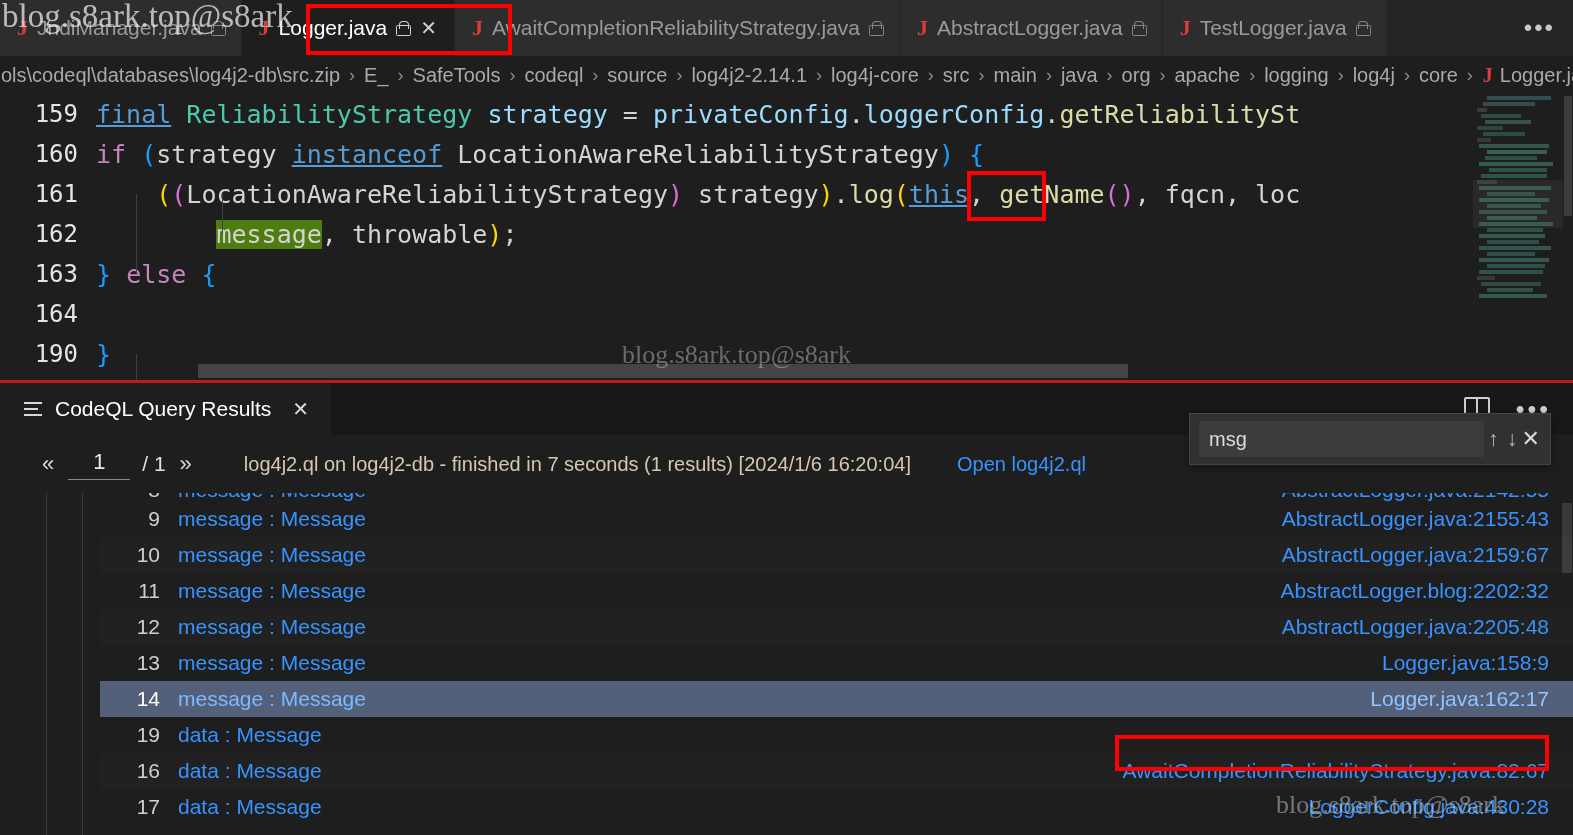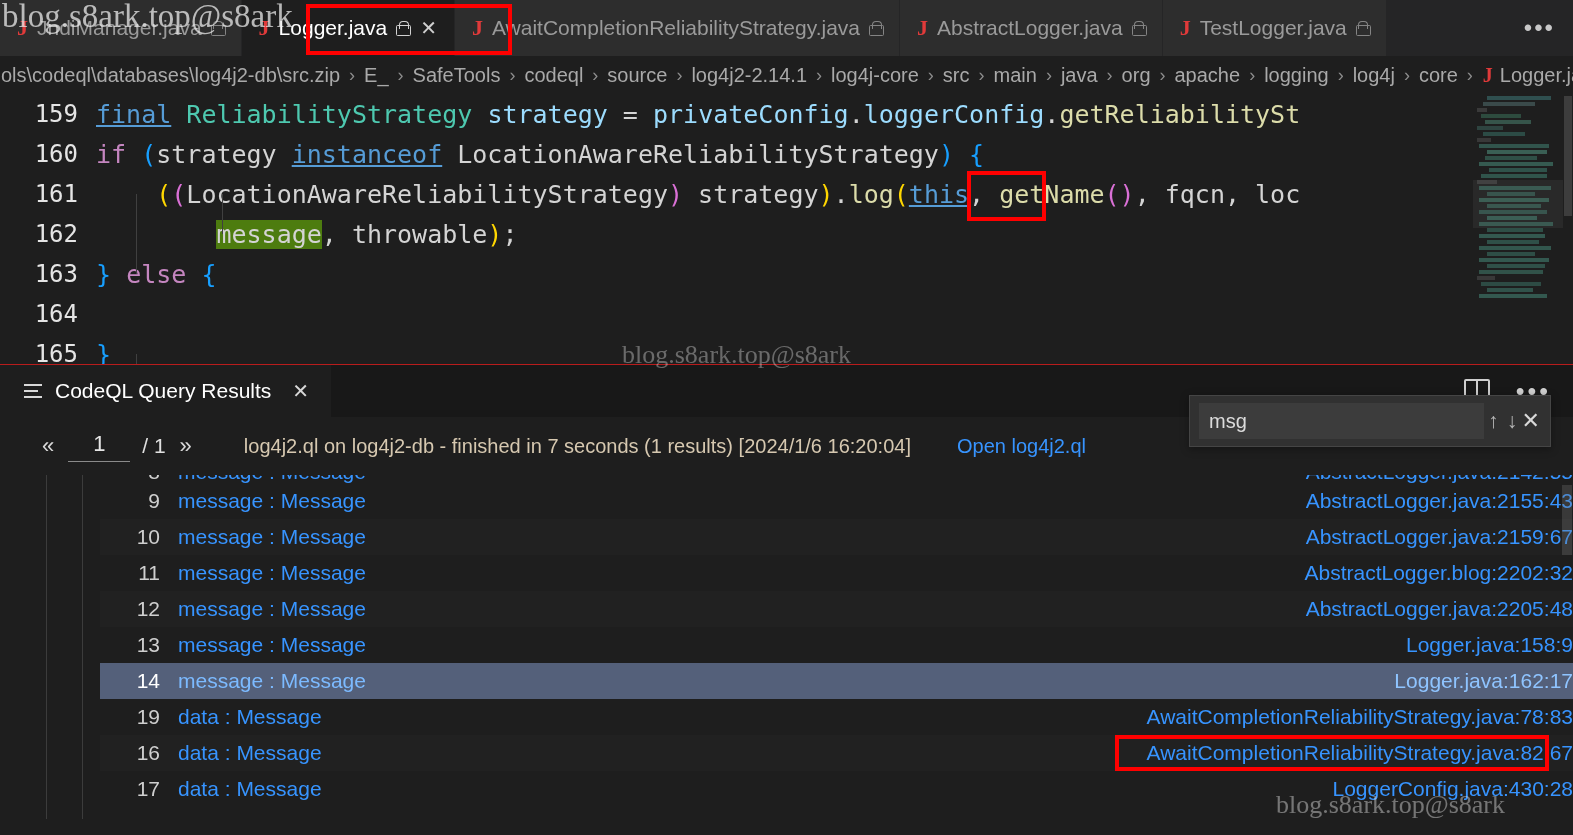--- a/index.html
+++ b/index.html
@@ -124,22 +124,22 @@
     background: rgba(121,121,121,.42);
   }
   
   .log-highlight {
     position: absolute; left: 967px; top: 171px; width: 79px; height: 50px;
     border: 4px solid #ff0000; z-index: 30; pointer-events: none;
   }
 
   
   .panel {
-    position: absolute; left: 0; top: 364px; width: 1573px; height: 455px;
-    background: #f0abfc; border-top: 1px solid #b91c1c;
+    position: absolute; left: 0; top: 380px; width: 1573px; height: 455px;
+    background: #f0abfc; border-top: 3px solid #b91c1c;
   }
   .panel-tabs {
     position: relative; height: 52px; background: #181818;
     display: flex; align-items: center;
   }
   .panel-tab {
     display: flex; align-items: center; gap: 13px; height: 52px;
     padding: 0 22px 0 24px; color: #ffffff; font-size: 21px;
     background: #1e1e1e;
   }
@@ -211,21 +211,21 @@
   }
   .row.alt { background: #212121; }
   .row.selected { background: #54607a; }
   .row-idx {
     width: 78px; text-align: right; padding-right: 18px;
     color: #cfcfcf; font-size: 21px; flex: none;
   }
   .row.selected .row-idx { color: #ffffff; }
   .row-label { color: #3794ff; }
   .row.selected .row-label { color: #7cbaff; }
-  .row-loc { margin-left: auto; color: #3794ff; }
+  .row-loc { margin-left: auto; padding-right: 24px; color: #3794ff; }
   .row.selected .row-loc { color: #8fc4ff; }
   .loc-highlight {
     position: absolute; left: 1115px; top: 735px; width: 434px; height: 36px;
     border: 4px solid #ff0000; z-index: 25; pointer-events: none;
   }
   .res-scroll {
     position: absolute; right: 0; top: 110px; bottom: 0; width: 12px;
   }
   .res-scroll-thumb {
     position: absolute; right: 1px; top: 10px; width: 10px; height: 70px;
@@ -335,21 +335,21 @@
       <div class="line">
         <span class="ln">163</span>
         <span class="lc"><span class="pb">}</span> <span class="kw">else</span> <span class="pb">{</span></span>
       </div>
 
       <div class="line">
         <span class="ln">164</span>
       </div>
 
       <div class="line">
-        <span class="ln">165</span>
+        <span class="ln">190</span>
         <span class="lc"><span class="pb">}</span></span>
       </div>
 
       <div class="ig" style="left:136px; top:100px; height:80px;"></div>
       <div class="ig" style="left:136px; top:260px; height:40px;"></div>
       <div class="ig" style="left:222px; top:100px; height:40px;"></div>
     </div>
 
     <div class="minimap">
       <div class="mm-slider"></div>
@@ -469,21 +469,20 @@
         <span class="row-loc">Logger.java:158:9</span>
       </div>
       <div class="row selected">
         <span class="row-idx">14</span>
         <span class="row-label">message : Message</span>
         <span class="row-loc">Logger.java:162:17</span>
       </div>
       <div class="row">
         <span class="row-idx">19</span>
         <span class="row-label">data : Message</span>
-        <span class="row-loc">AwaitCompletionReliabilityStrategy.java:78:83</span>
       </div>
       <div class="row alt">
         <span class="row-idx">16</span>
         <span class="row-label">data : Message</span>
         <span class="row-loc">AwaitCompletionReliabilityStrategy.java:82:67</span>
       </div>
       <div class="row">
         <span class="row-idx">17</span>
         <span class="row-label">data : Message</span>
         <span class="row-loc">LoggerConfig.java:430:28</span>

